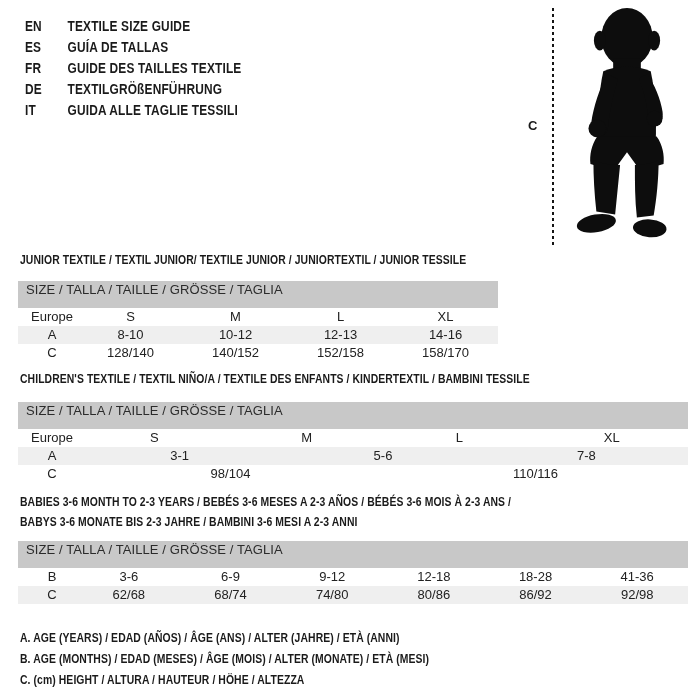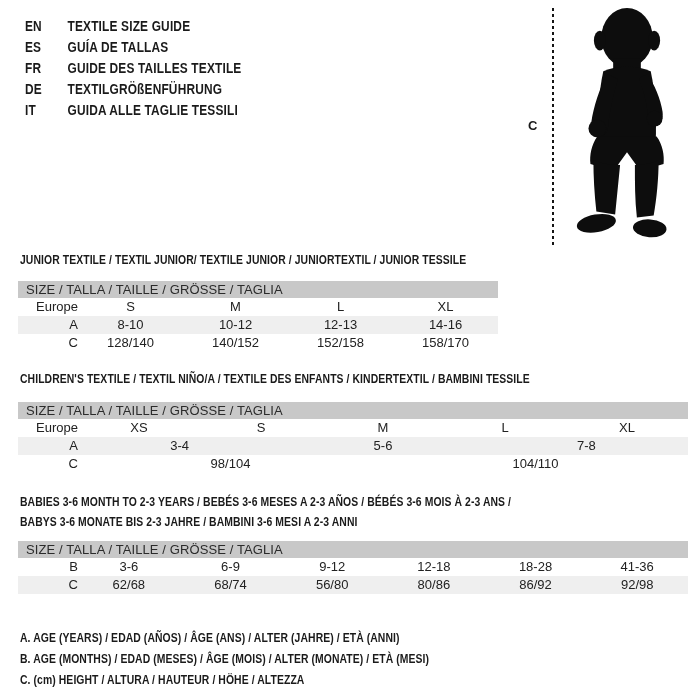--- a/index.html
+++ b/index.html
@@ -19,25 +19,25 @@
   #measure-line { position:absolute; left:552px; top:8px; width:2px; height:240px;
     background:repeating-linear-gradient(to bottom,#141414 0 3px, transparent 3px 6px); }
   #measure-label { position:absolute; left:528px; top:118px; font-size:13px; font-weight:bold; }
   #baby { position:absolute; left:556px; top:5px; }
 
   
   .sec-title { position:absolute; font-size:13px; font-weight:bold; letter-spacing:0.1px; }
 
   
   .size-table { position:absolute; }
-  .tbar { height:17px; line-height:17px; background:#c8c8c8; color:#2b2b2b; font-size:13px;
+  .tbar { height:27px; line-height:17px; background:#c8c8c8; color:#2b2b2b; font-size:13px;
     padding-left:8px; box-sizing:border-box; letter-spacing:0.1px; }
   .trow { display:flex; height:18px; line-height:18px; font-size:13px; color:#222; }
   .trow.alt { background:#efefef; }
-  .tlabel { width:60px; padding-left:8px; box-sizing:border-box; text-align:right; }
+  .tlabel { width:60px; padding-left:8px; box-sizing:border-box; text-align:center; }
   .tcell { flex:1; text-align:center; }
 
   
   #legend { position:absolute; left:20px; top:627px; }
   .legend-line { font-size:13px; font-weight:bold; height:21px; line-height:21px; letter-spacing:0.1px; }
 </style>
 </head>
 <body>
 
 <div id="frame">
@@ -110,57 +110,56 @@
         <div class="tcell">152/158</div>
         <div class="tcell">158/170</div>
       </div>
     </div>
 
   <div class="sec-title condensed" style="left:20px; top:371px;">CHILDREN'S TEXTILE / TEXTIL NIÑO/A / TEXTILE DES ENFANTS / KINDERTEXTIL / BAMBINI TESSILE</div>
   <div class="size-table" style="left:18px; top:402px; width:670px;">
       <div class="tbar">SIZE / TALLA / TAILLE / GRÖSSE / TAGLIA</div>
       <div class="trow">
         <div class="tlabel">Europe</div>
-        <div class="tcell">XS</div>
         <div class="tcell">S</div>
         <div class="tcell">M</div>
         <div class="tcell">L</div>
         <div class="tcell">XL</div>
       </div>
       <div class="trow alt">
         <div class="tlabel">A</div>
-        <div class="tcell">3-4</div>
+        <div class="tcell">3-1</div>
         <div class="tcell">5-6</div>
         <div class="tcell">7-8</div>
       </div>
       <div class="trow">
         <div class="tlabel">C</div>
         <div class="tcell">98/104</div>
-        <div class="tcell">104/110</div>
+        <div class="tcell">110/116</div>
       </div>
     </div>
 
   <div class="sec-title condensed" style="left:20px; top:494px;">BABIES 3-6 MONTH TO 2-3 YEARS / BEBÉS 3-6 MESES A 2-3 AÑOS / BÉBÉS 3-6 MOIS À 2-3 ANS /</div>
   <div class="sec-title condensed" style="left:20px; top:514px;">BABYS 3-6 MONATE BIS 2-3 JAHRE / BAMBINI 3-6 MESI A 2-3 ANNI</div>
   <div class="size-table" style="left:18px; top:541px; width:670px;">
       <div class="tbar">SIZE / TALLA / TAILLE / GRÖSSE / TAGLIA</div>
       <div class="trow">
         <div class="tlabel">B</div>
         <div class="tcell">3-6</div>
         <div class="tcell">6-9</div>
         <div class="tcell">9-12</div>
         <div class="tcell">12-18</div>
         <div class="tcell">18-28</div>
         <div class="tcell">41-36</div>
       </div>
       <div class="trow alt">
         <div class="tlabel">C</div>
         <div class="tcell">62/68</div>
         <div class="tcell">68/74</div>
-        <div class="tcell">56/80</div>
+        <div class="tcell">74/80</div>
         <div class="tcell">80/86</div>
         <div class="tcell">86/92</div>
         <div class="tcell">92/98</div>
       </div>
     </div>
 
   <div id="legend" class="condensed">
     <div class="legend-line">A. AGE (YEARS) / EDAD (AÑOS) / ÂGE (ANS) / ALTER (JAHRE) / ETÀ (ANNI)</div>
     <div class="legend-line">B. AGE (MONTHS) / EDAD (MESES) / ÂGE (MOIS) / ALTER (MONATE) / ETÀ (MESI)</div>
     <div class="legend-line">C. (cm) HEIGHT / ALTURA / HAUTEUR / HÖHE / ALTEZZA</div>

